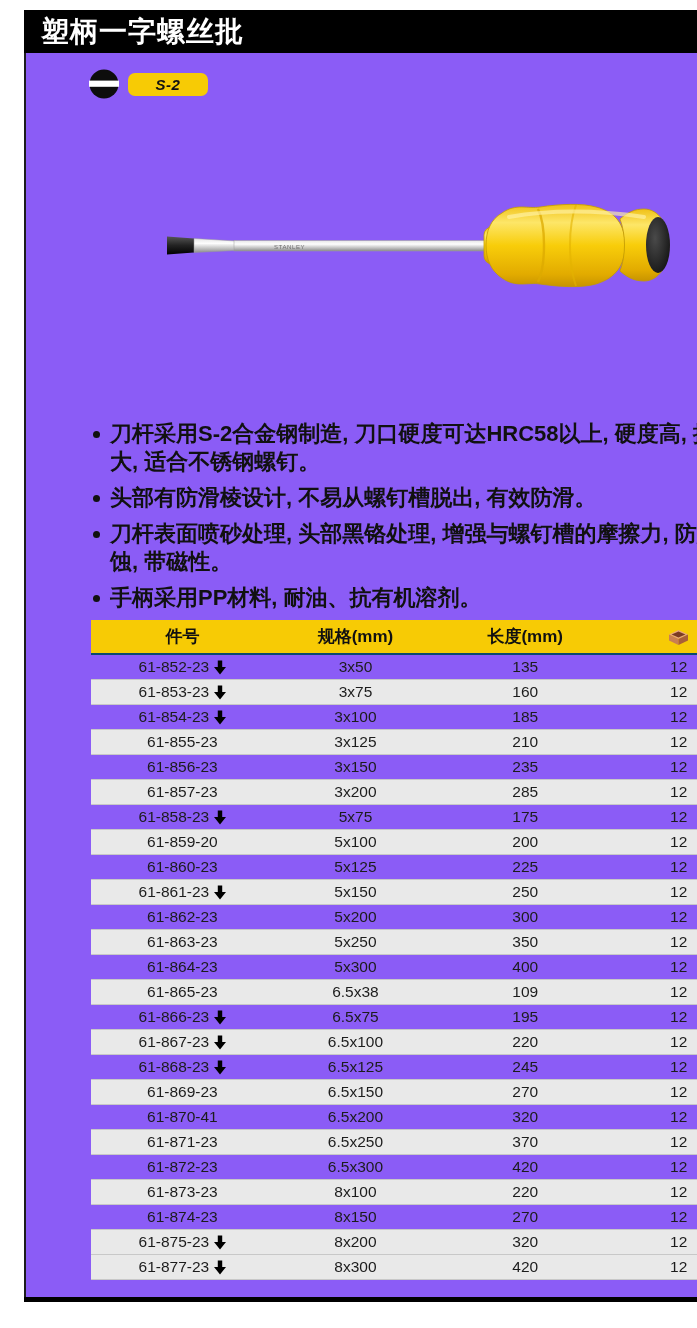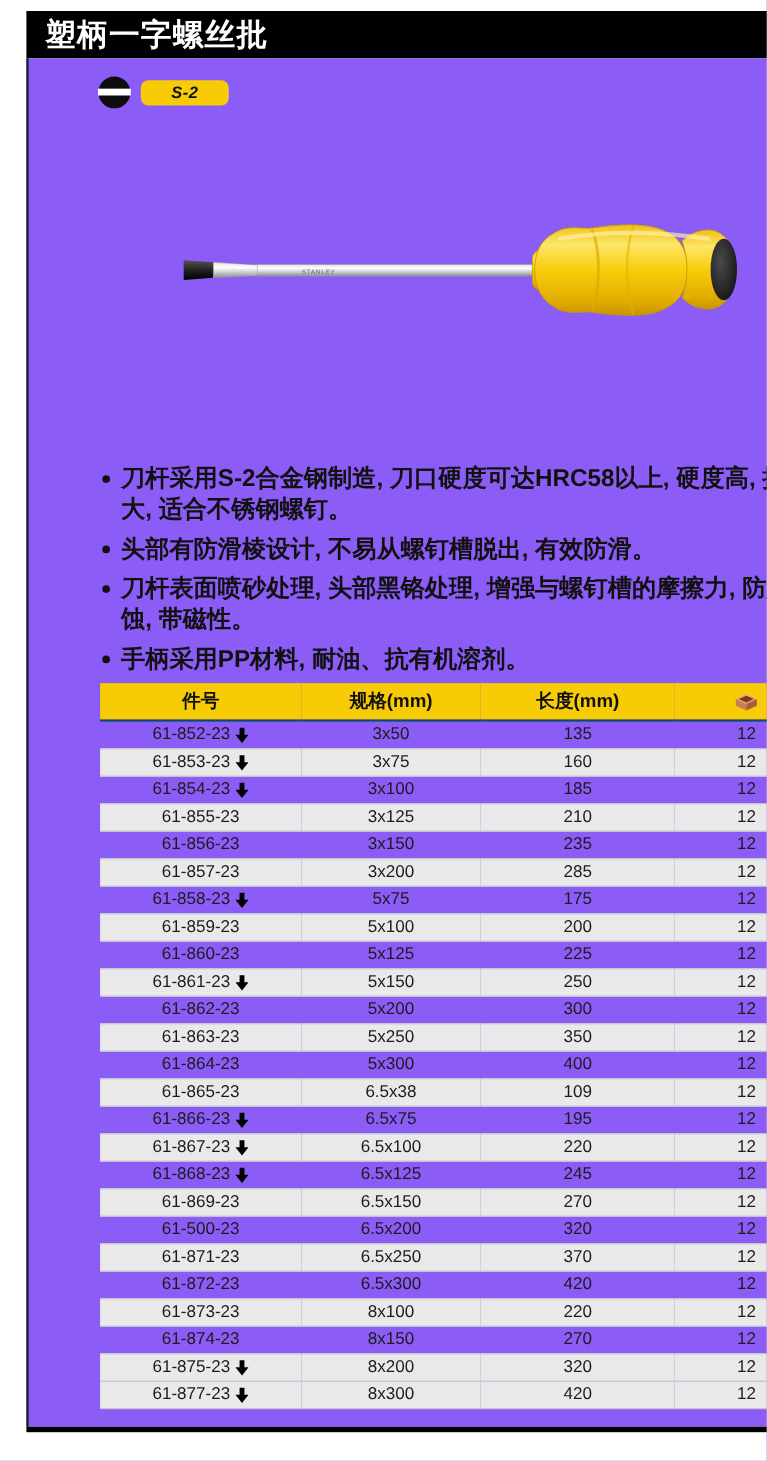--- a/index.html
+++ b/index.html
@@ -267,21 +267,21 @@
         </svg>
       </span>
     </td>
     <td>5x75</td>
     <td>175</td>
     <td>12</td>
   </tr>
           <tr class="alt">
     <td>
       <span class="part-wrap">
-        <span>61-859-23</span>
+        <span>61-859-20</span>
 
       </span>
     </td>
     <td>5x100</td>
     <td>200</td>
     <td>12</td>
   </tr>
           <tr>
     <td>
       <span class="part-wrap">
@@ -396,21 +396,21 @@
 
       </span>
     </td>
     <td>6.5x150</td>
     <td>270</td>
     <td>12</td>
   </tr>
           <tr>
     <td>
       <span class="part-wrap">
-        <span>61-500-23</span>
+        <span>61-870-41</span>
 
       </span>
     </td>
     <td>6.5x200</td>
     <td>320</td>
     <td>12</td>
   </tr>
           <tr class="alt">
     <td>
       <span class="part-wrap">

